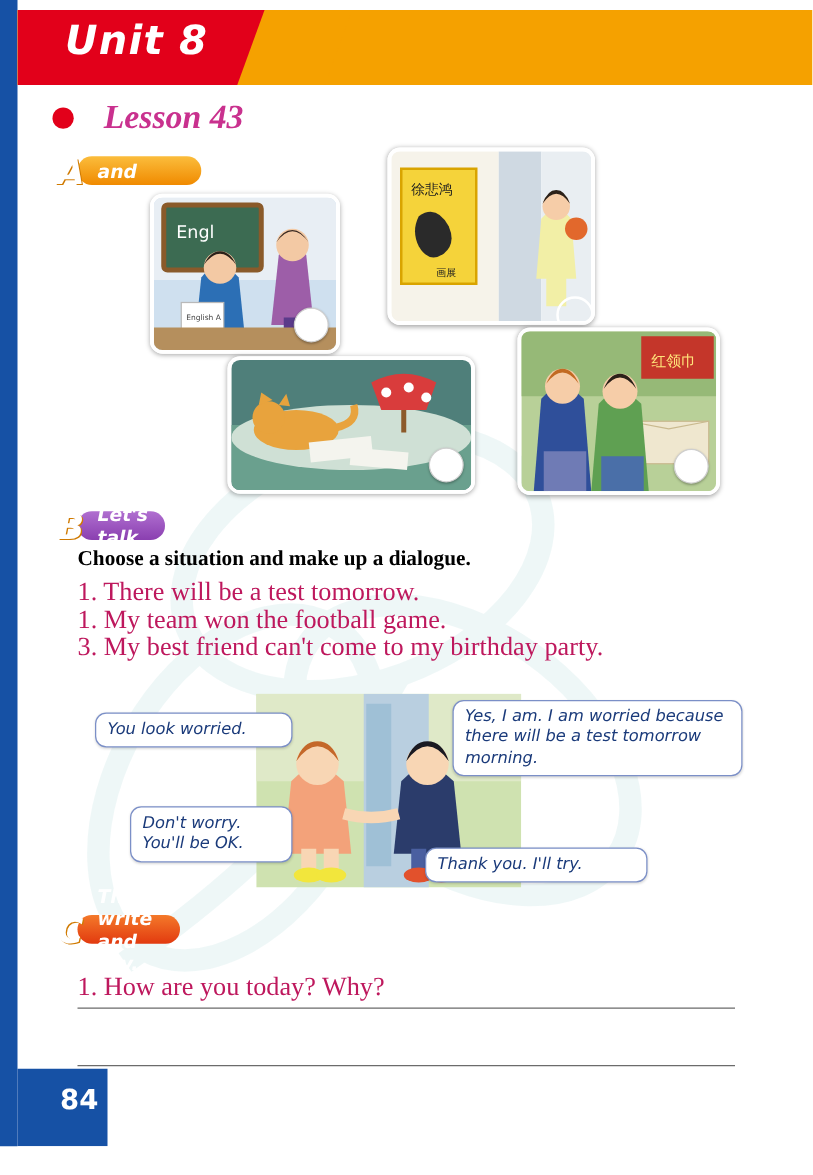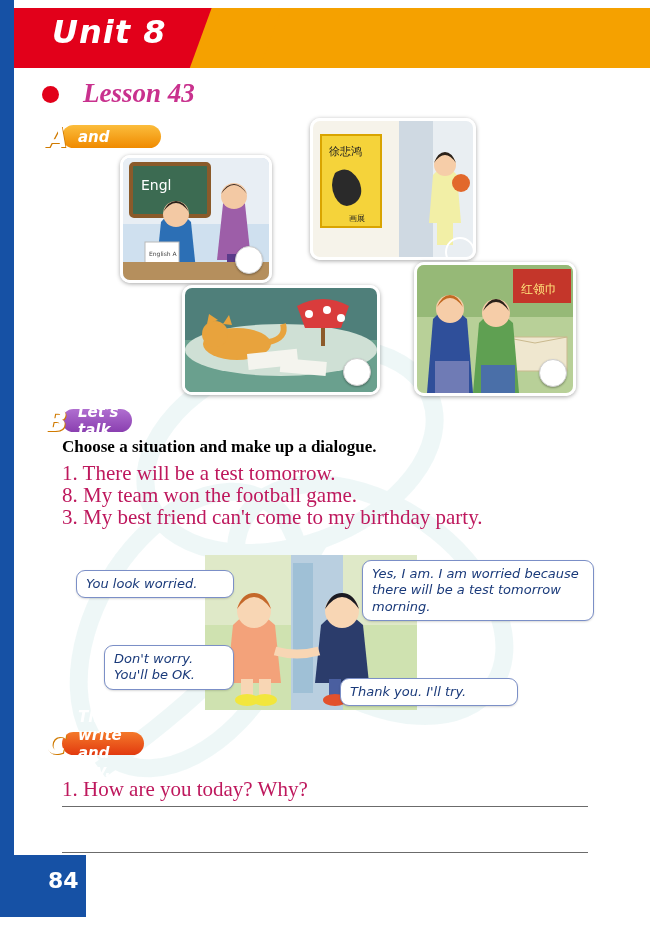--- a/index.html
+++ b/index.html
@@ -334,21 +334,21 @@
     <div class="numcircle" style="right:6px; bottom:6px;"></div>
   </div>
 
   <div class="sec" style="left:46px; top:409px;">
     <span class="letter letter-b">B</span>
     <span class="pill pill-purple">Let's talk.</span>
   </div>
 
   <div class="bold-line" style="left:62px; top:437px;">Choose a situation and make up a dialogue.</div>
   <div class="num-line" style="left:62px; top:461px;">1. There will be a test tomorrow.</div>
-  <div class="num-line" style="left:62px; top:483px;">8. My team won the football game.</div>
+  <div class="num-line" style="left:62px; top:483px;">1. My team won the football game.</div>
   <div class="num-line" style="left:62px; top:505px;">3. My best friend can't come to my birthday party.</div>
 
   <div style="position:absolute; left:205px; top:555px; width:212px; height:155px;">
     <svg width="212" height="155" viewBox="0 0 212 155">
       <rect width="212" height="155" fill="#cfe2b0"></rect>
       <rect x="0" y="0" width="212" height="70" fill="#dfe9c8"></rect>
       <rect x="86" y="0" width="52" height="155" fill="#b9cfe0"></rect>
       <rect x="88" y="8" width="20" height="130" fill="#9fc0d6"></rect>
 
       <path d="M28 70 q20 -22 42 0 l6 58 h-54 z" fill="#f3a27a"></path>

